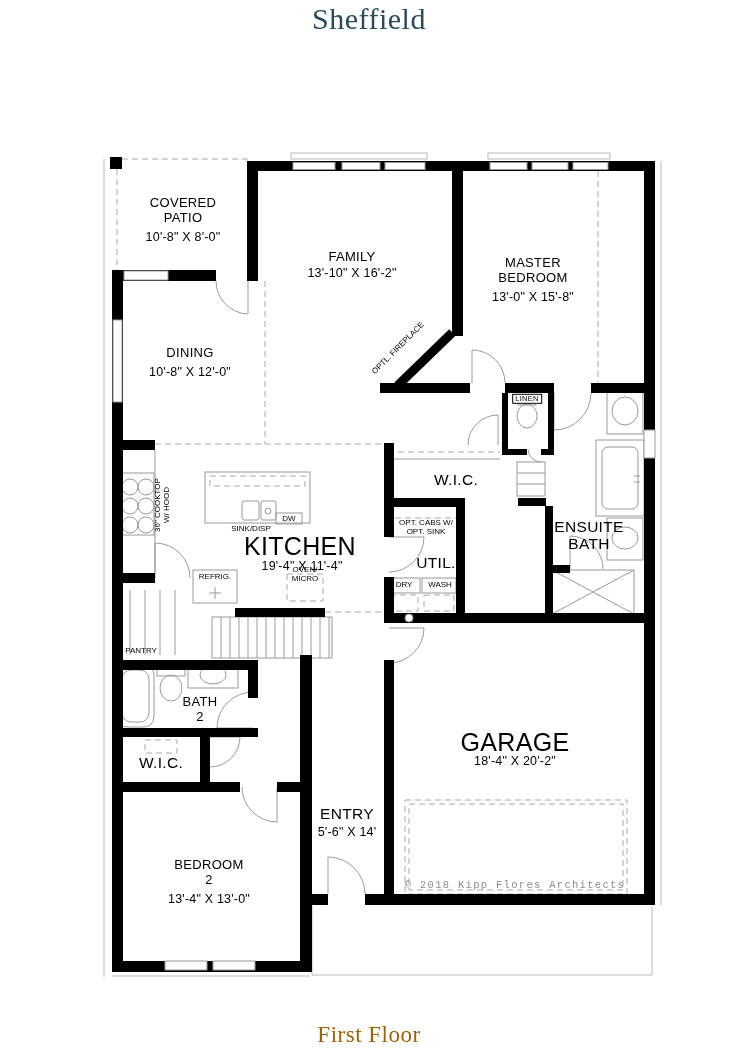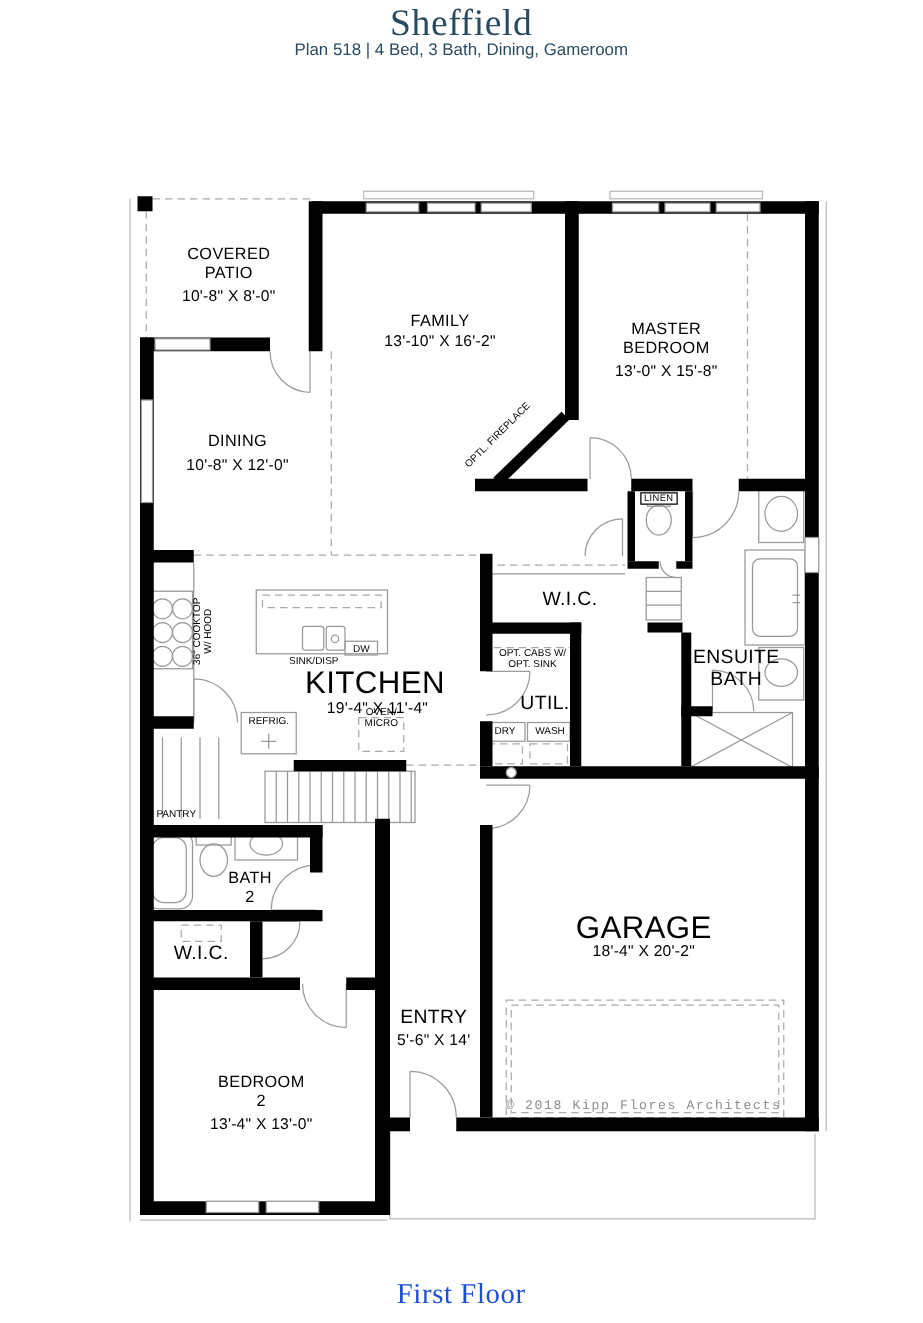--- a/index.html
+++ b/index.html
@@ -2,21 +2,21 @@
 <html><head>
 <meta charset="utf-8">
 <style>
   html,body{margin:0;padding:0;background:#fff;}
   body{width:738px;height:1058px;position:relative;font-family:"Liberation Sans",sans-serif;overflow:hidden;}
   .page{position:absolute;inset:0;}
   
   .hdr{position:absolute;left:50%;transform:translateX(-50%);color:#2a4b5e;text-align:center;white-space:nowrap;}
   .title{top:2px;font-family:"Liberation Serif",serif;font-size:30px;letter-spacing:.5px;}
   .sub{font-size:13.5px;}
-  .footer{position:absolute;left:50%;transform:translateX(-50%);top:1022px;color:#1d4ed8;
+  .footer{position:absolute;left:50%;transform:translateX(-50%);top:1022px;color:#a16207;
           font-family:"Liberation Serif",serif;font-size:23px;letter-spacing:.5px;}
   
   .lbl{position:absolute;transform:translate(-50%,-50%);text-align:center;white-space:pre-line;
        color:#000;line-height:1.12;letter-spacing:.3px;}
   .room{font-size:13px;}
   .big{font-size:25px;}
   .mid{font-size:15.5px;}
   .dims{font-size:12.5px;letter-spacing:.2px;}
   .sm{font-size:8px;line-height:1.15;letter-spacing:0;}
   .tag{font-size:7.5px;border:1px solid #000;background:#fff;padding:0 2px;white-space:nowrap;}
@@ -25,21 +25,20 @@
   .copyright{position:absolute;transform:translate(-50%,-50%);font-family:Liberation Mono, monospace;
              font-size:10.5px;color:#8d8d8d;letter-spacing:1.3px;white-space:nowrap;}
   svg{position:absolute;left:0;top:0;}
 </style>
 </head>
 <body>
 
 <div class="page">
 
   <div class="hdr title">Sheffield</div>
-  <div class="hdr sub" style="top:32px">Plan 518 | 4 Bed, 3 Bath, Dining, Gameroom</div>
 
   <svg width="738" height="1058" viewBox="0 0 738 1058">
 
     <g fill="none" stroke="#b9b9b9" stroke-width="1">
       <path d="M104,159 V977"></path>
         <path d="M661,161 V905"></path>
         <path d="M112,976 H310"></path>
       <rect x="291" y="153" width="136" height="6"></rect>
         <rect x="488" y="153" width="122" height="6"></rect>
       <path d="M312,905 V975 H652 V907"></path>

